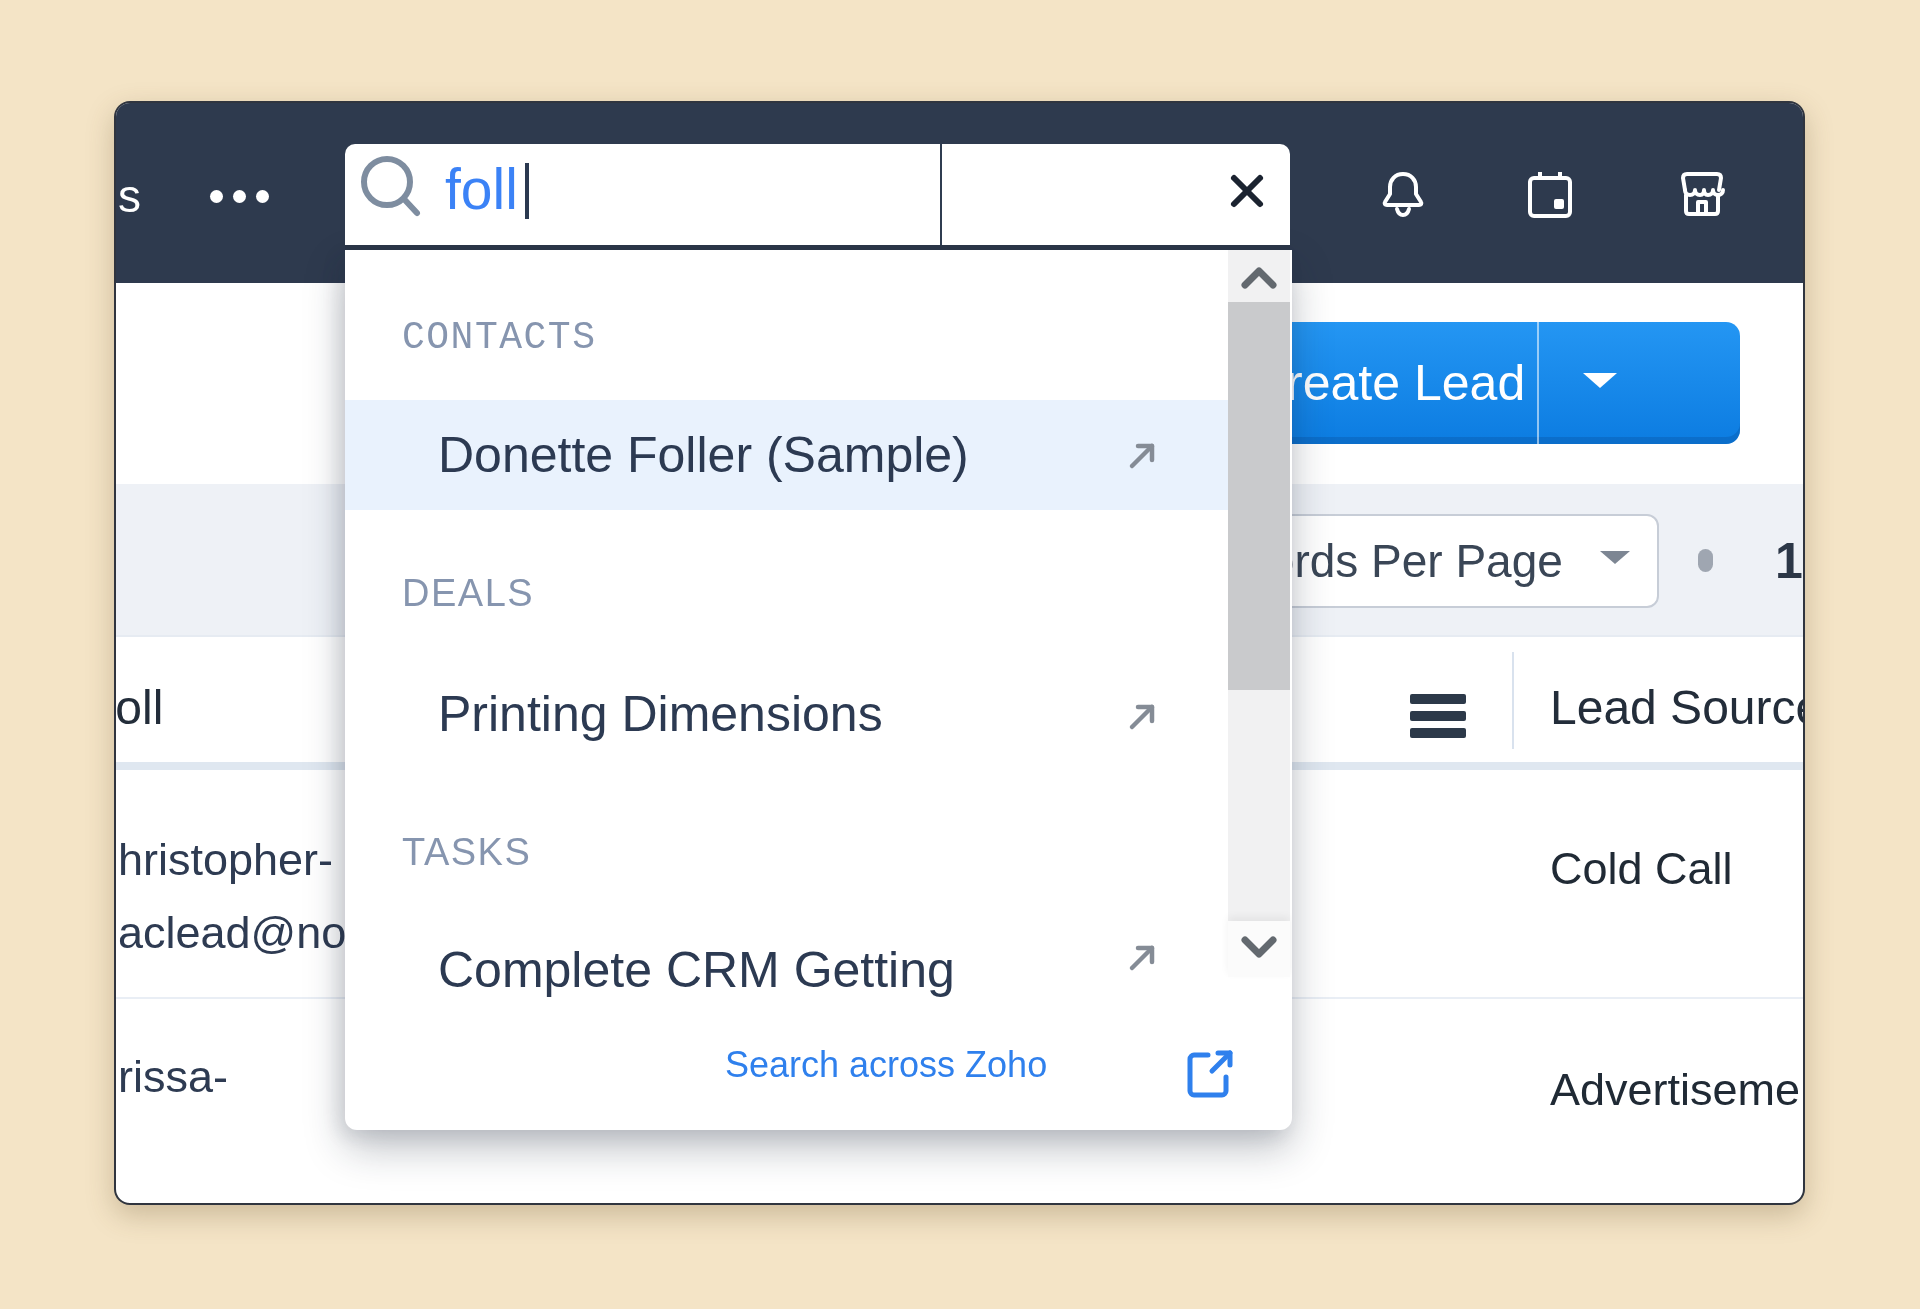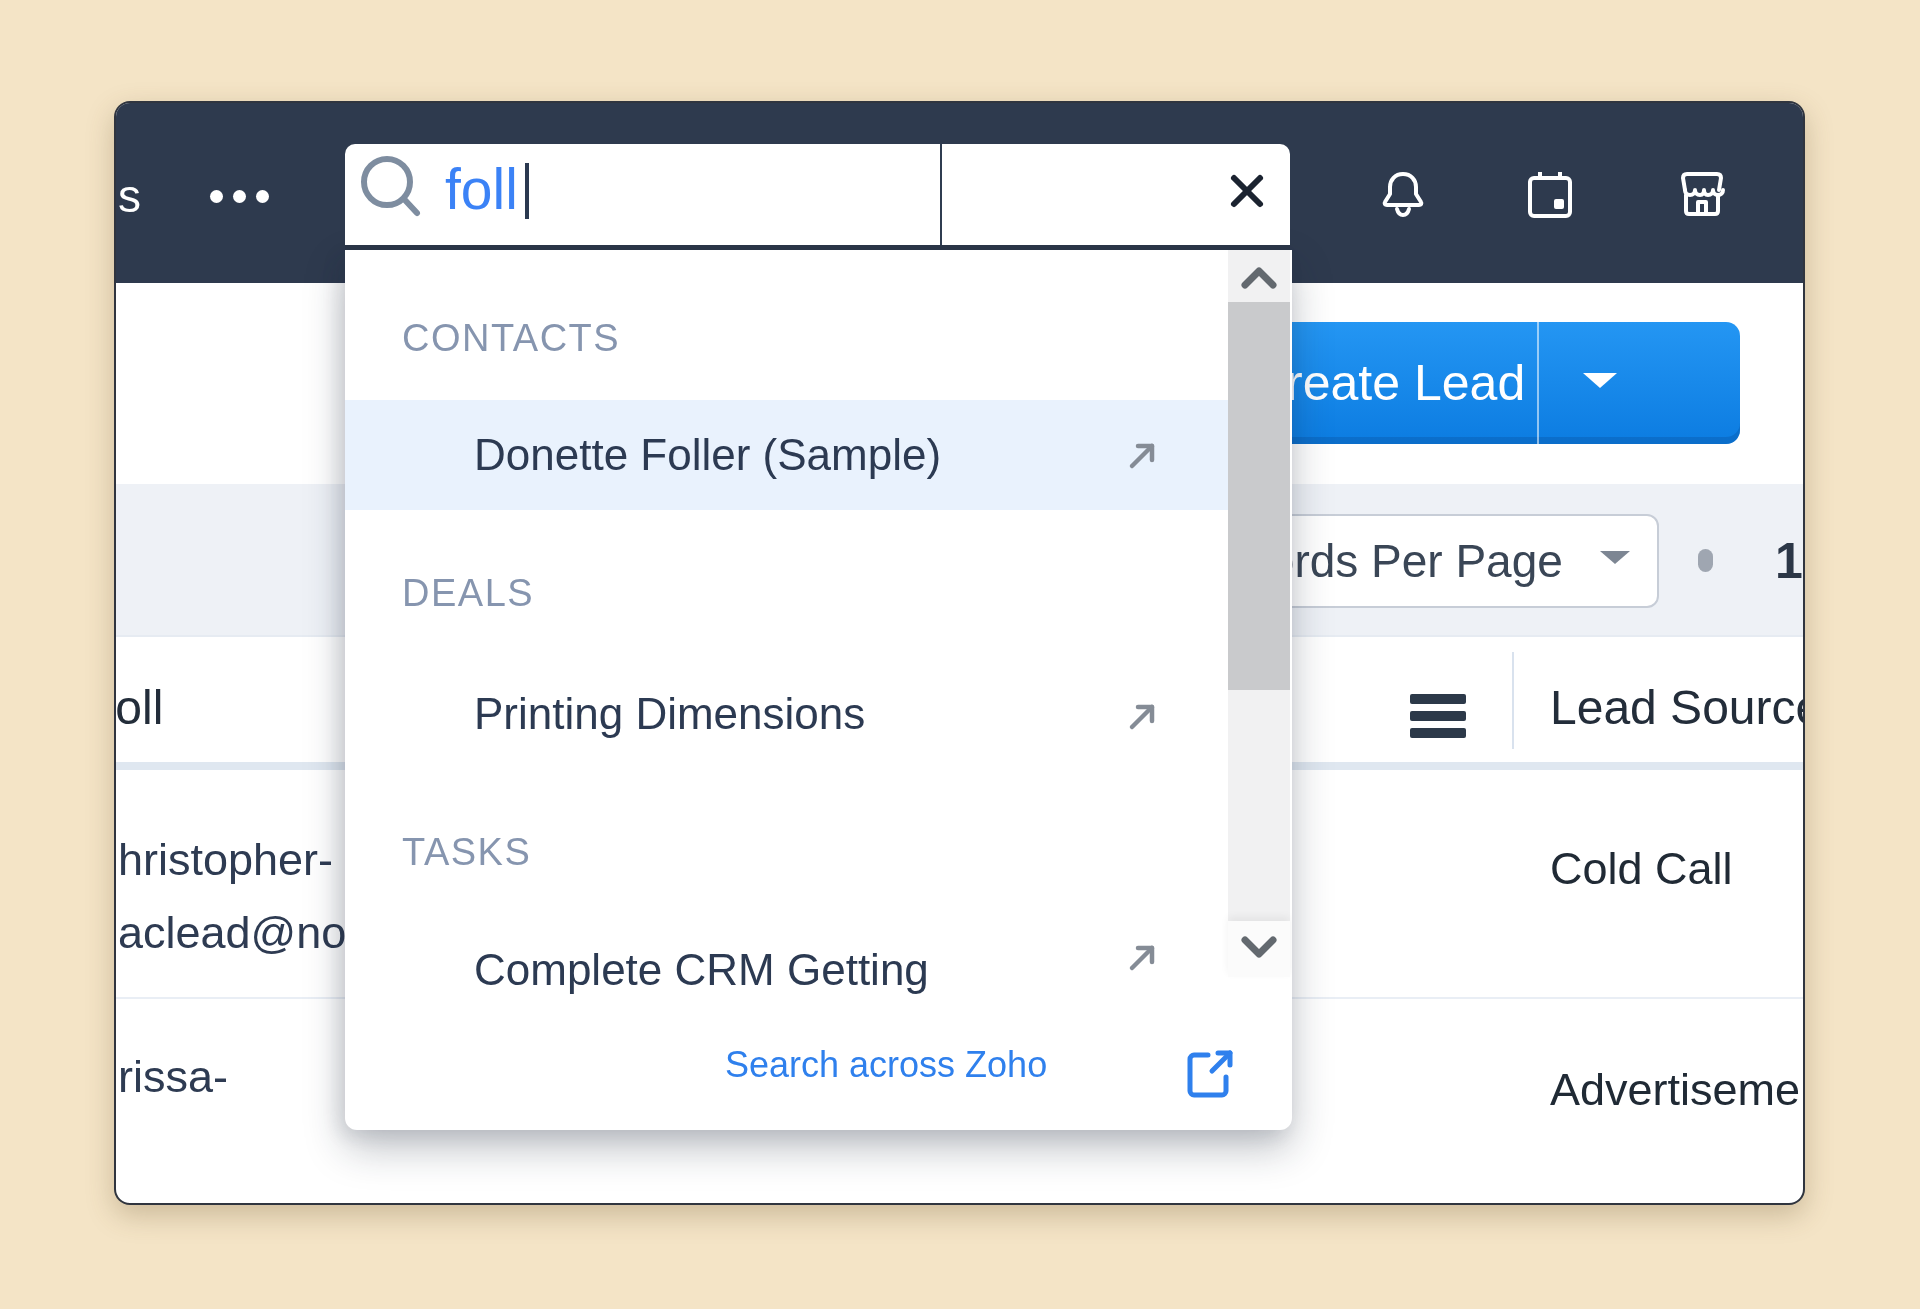--- a/index.html
+++ b/index.html
@@ -46,21 +46,21 @@
   .searchbox .divider{position:absolute;left:595px;top:0;width:2px;height:100%;background:#2f3c50;}
   .search-text{position:absolute;left:100px;top:14px;height:62px;line-height:62px;font-size:57px;color:#3b82f6;}
   .caret-bar{position:absolute;left:180px;top:19px;width:4px;height:56px;background:#2b3950;}
   .mag{position:absolute;left:15px;top:11px;}
   .close-x{position:absolute;left:882px;top:27px;}
   
   .dropdown{position:absolute;left:229px;top:147px;width:947px;height:880px;background:#fff;
      border-radius:0 0 12px 12px;box-shadow:0 18px 40px rgba(25,35,55,.28),-6px 6px 18px rgba(25,35,55,.10);
      z-index:25;overflow:hidden;}
   .sec-label{position:absolute;left:57px;height:46px;line-height:46px;font-size:38px;color:#8695af;letter-spacing:1.5px;}
-  .item-text{position:absolute;left:93px;height:60px;line-height:60px;font-size:44px;color:#2c3a52;white-space:nowrap;margin-left:36px;}
+  .item-text{position:absolute;left:93px;height:60px;line-height:60px;font-size:50px;color:#2c3a52;white-space:nowrap;}
   .hl-row{position:absolute;left:0;top:150px;width:883px;height:110px;background:#e9f2fd;}
   .row-arrow{position:absolute;left:781px;width:34px;height:34px;}
   .footer-link{position:absolute;left:380px;top:785px;height:60px;line-height:60px;font-size:36px;color:#2f80ed;}
   .ext-icon{position:absolute;left:837px;top:795px;}
   
   .sbar{position:absolute;left:883px;top:0;width:62px;height:727px;background:#f1f1f2;}
   .sbar .thumb{position:absolute;left:0;top:52px;width:62px;height:388px;background:#c9cacc;}
   .sbar .upbtn{position:absolute;left:0;top:0;width:62px;height:52px;}
   .sbar .dnbtn{position:absolute;left:0;bottom:0;width:62px;height:56px;background:#fbfbfb;box-shadow:0 -4px 8px rgba(0,0,0,.06);}
   svg{display:block;}
@@ -145,21 +145,21 @@
       <span class="divider"></span>
       <div class="close-x">
         <svg width="40" height="40" viewBox="0 0 40 40" stroke="#1b2330" stroke-width="6" stroke-linecap="round">
           <line x1="7" y1="7" x2="33" y2="33"></line>
             <line x1="33" y1="7" x2="7" y2="33"></line>
         </svg>
       </div>
     </div>
 
     <div class="dropdown">
-      <div class="sec-label" style="top:65px;">CONTACTS</div>
+      <div class="sec-label" style="top:65px;font-family:Liberation Mono, monospace;">CONTACTS</div>
       <div class="hl-row"></div>
       <div class="item-text" style="top:175px;">Donette Foller (Sample)</div>
       <div class="row-arrow" style="top:188px;">
         <svg width="34" height="34" viewBox="0 0 34 34" fill="none" stroke="#858c96" stroke-width="4.5" stroke-linecap="round" stroke-linejoin="round">
           <line x1="6" y1="28" x2="26" y2="8"></line>
             <polyline points="12,8 26,8 26,22"></polyline>
         </svg>
       </div>
 
       <div class="sec-label" style="top:320px;">DEALS</div>

